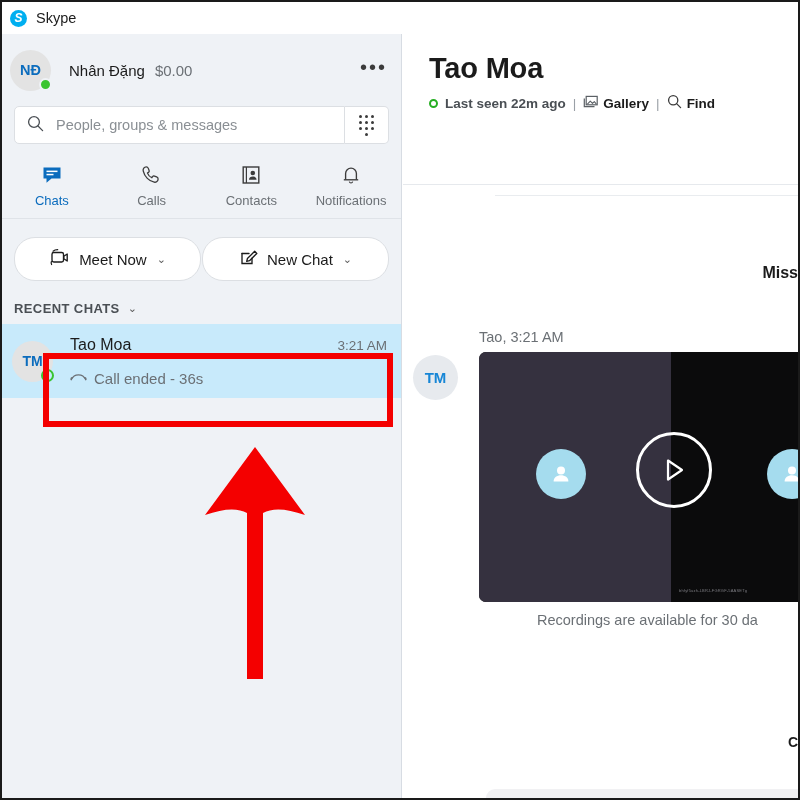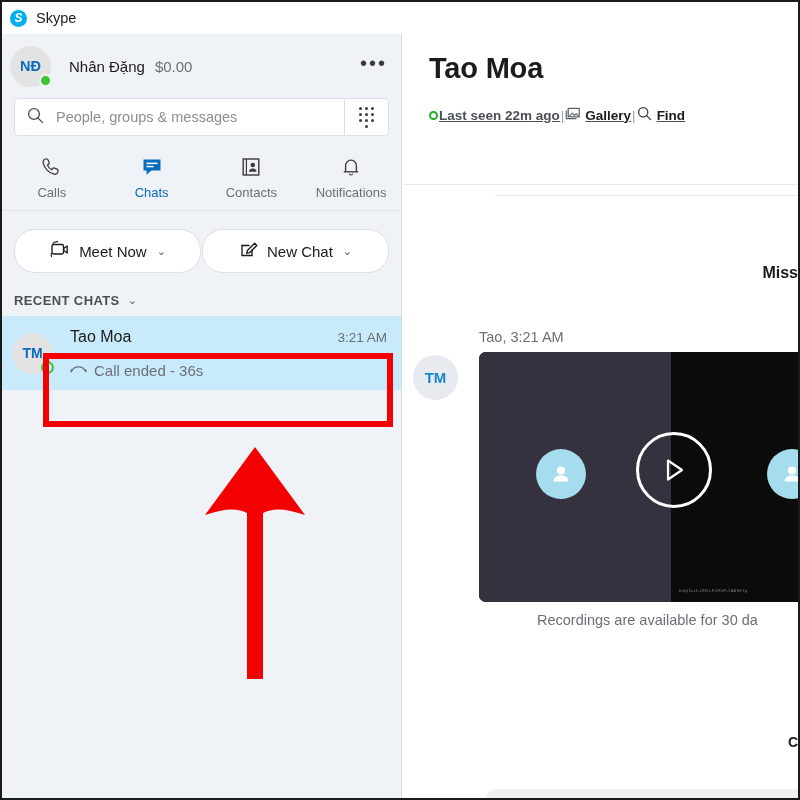--- a/index.html
+++ b/index.html
@@ -70,21 +70,21 @@
     width: 400px; height: 764px;
     background: #eff2f6;
     border-right: 1px solid #d7dce3;
     box-sizing: border-box;
     overflow: hidden;
   }
 
   
   .profile-row {
     position: relative;
-    height: 64px;
+    height: 72px;
     display: flex;
     align-items: center;
     padding: 0 14px 0 8px;
     box-sizing: border-box;
   }
   .avatar {
     position: relative;
     border-radius: 50%;
     background: #e3e3e3;
     display: flex;
@@ -344,28 +344,27 @@
   .main-header {
     padding: 18px 0 0 26px;
   }
   .conv-title {
     font-size: 29px;
     font-weight: bold;
     color: #1b1b1b;
     letter-spacing: -0.2px;
   }
   .conv-meta {
-    margin-top: 21px;
-    display: flex;
-    align-items: center;
-    gap: 1px;
+    margin-top: 9px;
+    display: flex;
+    align-items: center;
+    gap: 7px;
     font-size: 13.5px;
     font-weight: bold;
     color: #4a4f54;
-    text-decoration: underline;
   }
   .meta-dot {
     width: 9px; height: 9px;
     border-radius: 50%;
     border: 2px solid #27ae23;
     box-sizing: border-box;
     flex: none;
   }
   .meta-sep { color: #9aa0a6; font-weight: normal; }
   .meta-link {
@@ -554,38 +553,38 @@
           <i></i>
             <i></i>
             <i></i>
           <i class="c"></i>
         </span>
       </div>
     </div>
 
     <div class="nav-tabs">
 
-      <div class="nav-tab">
-        <span class="tab-icon">
-          <svg width="22" height="22" viewBox="0 0 22 22" fill="none">
-            <path d="M5.3 2.8c1 0 1.6 .5 2 1.6l.8 2.1c.3.8.1 1.4-.6 1.9l-1 .7c.7 2 2.3 3.7 4.3 4.6l.8-1.1c.5-.7 1.1-.8 1.9-.5l2.1.8c1 .4 1.5 1 1.5 2 0 2.2-1.9 3.6-3.9 3.3C8.3 17.4 3.4 12.6 2.2 6.9 1.8 4.8 3.1 2.8 5.3 2.8z" stroke="#3b3b3b" stroke-width="1.3"></path>
-          </svg>
-        </span>
-        <span class="tab-label">Calls</span>
-      </div>
-
       <div class="nav-tab active">
         <span class="tab-icon">
           <svg width="22" height="22" viewBox="0 0 22 22">
             <path d="M2.5 3.5h17v11h-9l-5 4.2v-4.2h-3z" fill="#0b6cbd"></path>
             <rect x="5.5" y="6.6" width="11" height="1.5" fill="#ffffff"></rect>
             <rect x="5.5" y="9.8" width="7" height="1.5" fill="#ffffff"></rect>
           </svg>
         </span>
         <span class="tab-label">Chats</span>
+      </div>
+
+      <div class="nav-tab">
+        <span class="tab-icon">
+          <svg width="22" height="22" viewBox="0 0 22 22" fill="none">
+            <path d="M5.3 2.8c1 0 1.6 .5 2 1.6l.8 2.1c.3.8.1 1.4-.6 1.9l-1 .7c.7 2 2.3 3.7 4.3 4.6l.8-1.1c.5-.7 1.1-.8 1.9-.5l2.1.8c1 .4 1.5 1 1.5 2 0 2.2-1.9 3.6-3.9 3.3C8.3 17.4 3.4 12.6 2.2 6.9 1.8 4.8 3.1 2.8 5.3 2.8z" stroke="#3b3b3b" stroke-width="1.3"></path>
+          </svg>
+        </span>
+        <span class="tab-label">Calls</span>
       </div>
 
       <div class="nav-tab">
         <span class="tab-icon">
           <svg width="22" height="22" viewBox="0 0 22 22" fill="none">
             <rect x="3.2" y="3" width="15.6" height="16" stroke="#3b3b3b" stroke-width="1.4"></rect>
             <line x1="6.4" y1="3" x2="6.4" y2="19" stroke="#3b3b3b" stroke-width="1.2"></line>
             <circle cx="12.8" cy="9" r="2.3" fill="#3b3b3b"></circle>
             <path d="M9 15.8c0-2 1.7-3.2 3.8-3.2s3.8 1.2 3.8 3.2z" fill="#3b3b3b"></path>
           </svg>

